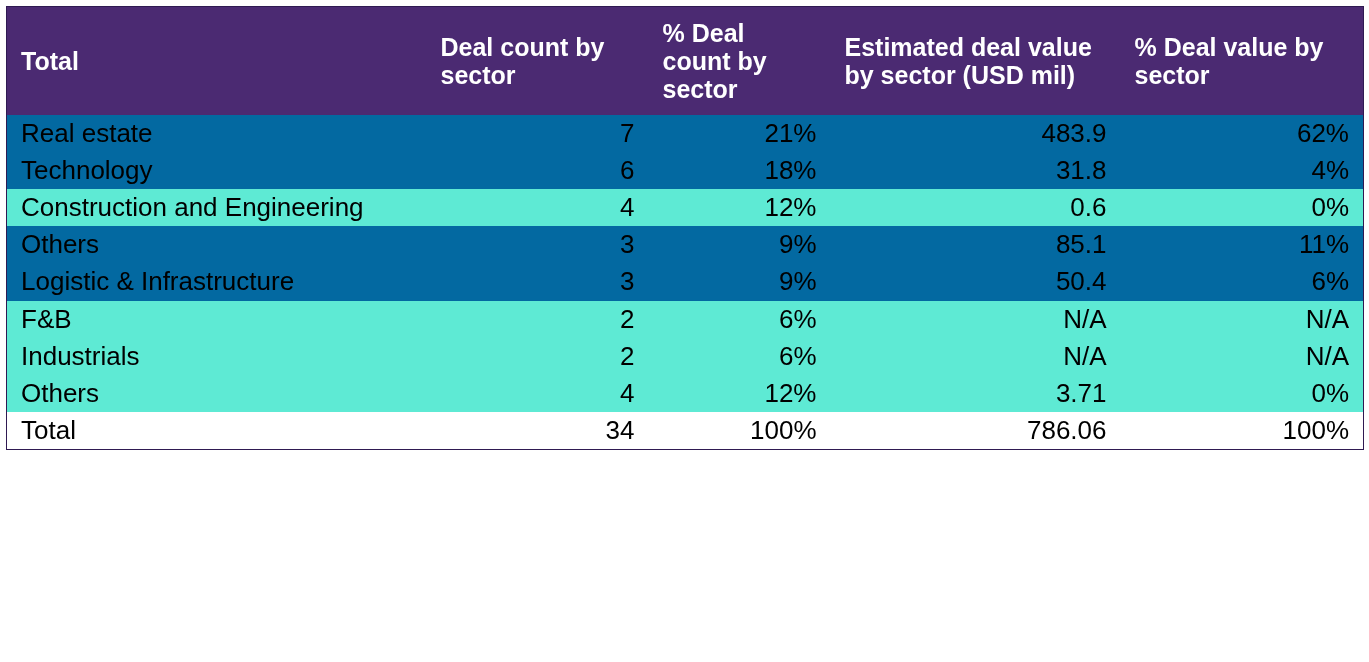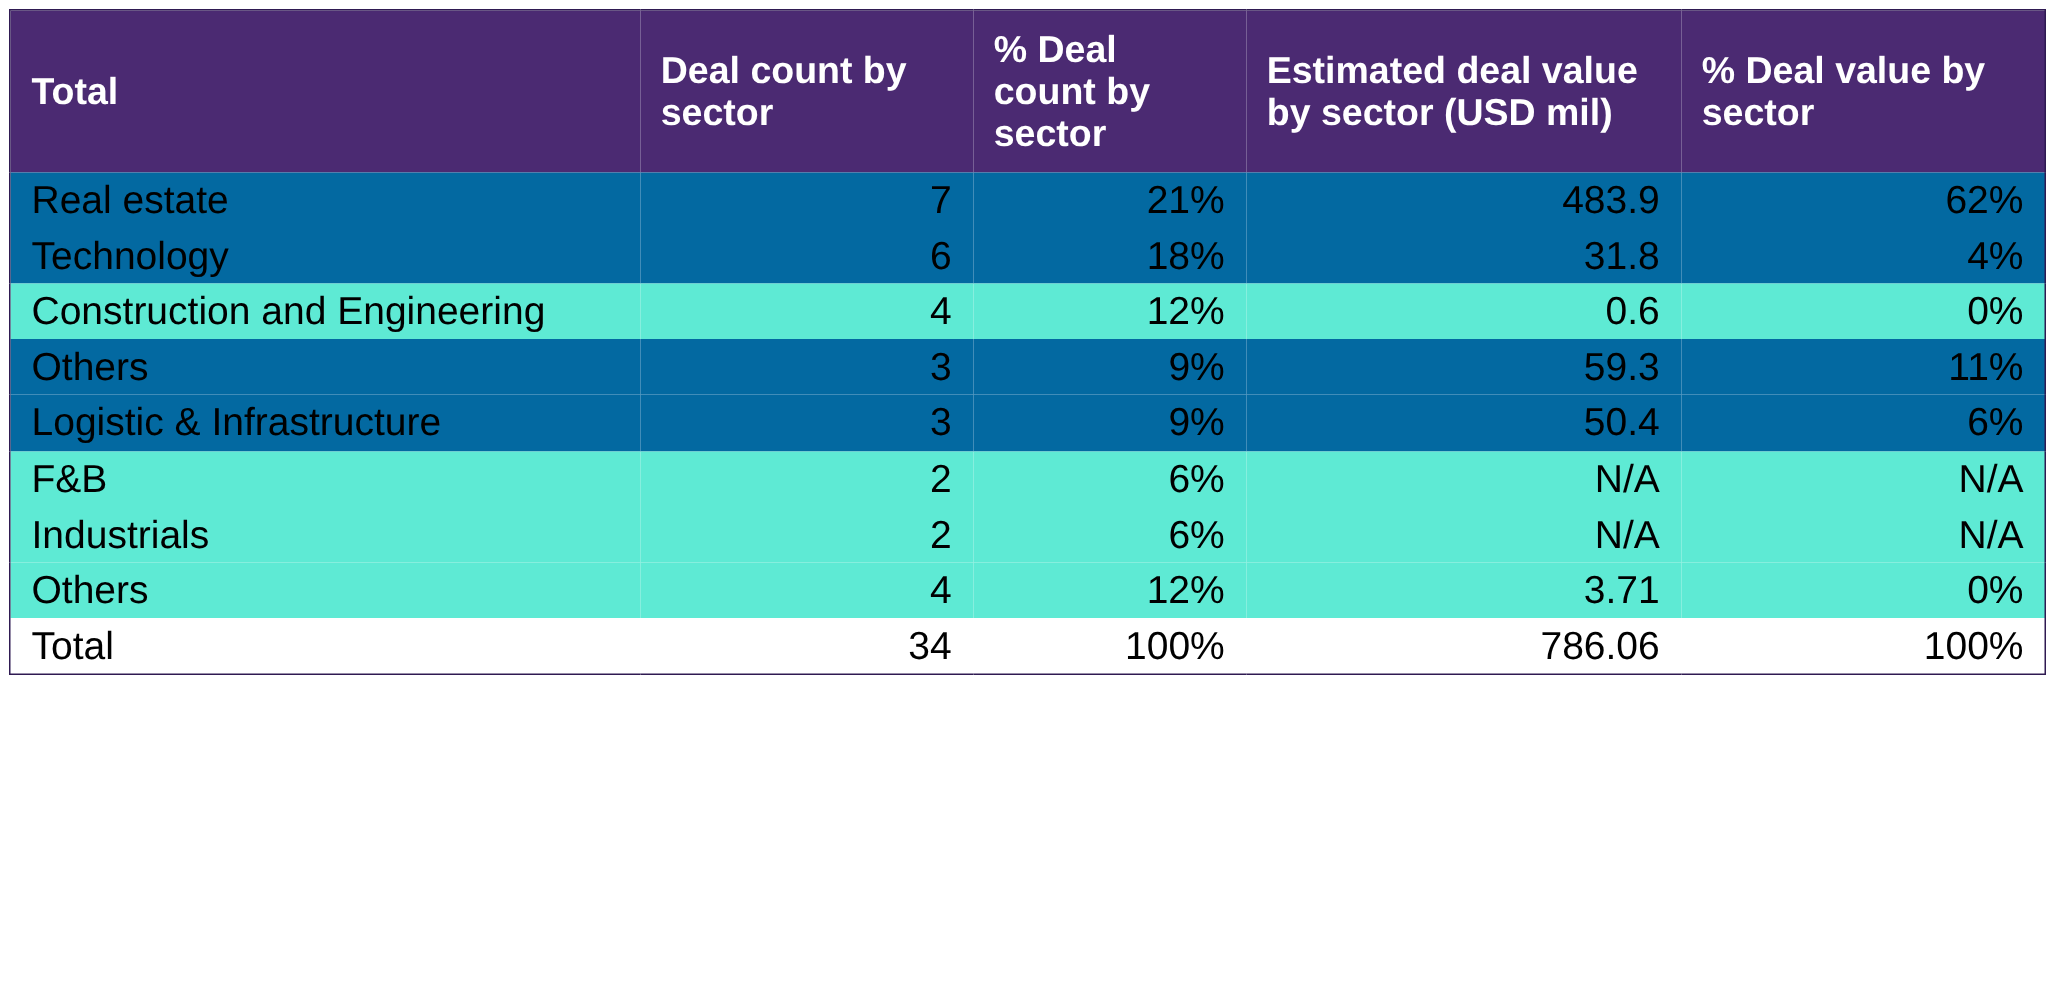--- a/index.html
+++ b/index.html
@@ -117,21 +117,21 @@
         <td class="sector-cell">Construction and Engineering</td>
         <td class="num">4</td>
         <td class="num">12%</td>
         <td class="num">0.6</td>
         <td class="num">0%</td>
       </tr>
       <tr class="shaded">
         <td class="sector-cell">Others</td>
         <td class="num">3</td>
         <td class="num">9%</td>
-        <td class="num">59.3</td>
+        <td class="num">85.1</td>
         <td class="num">11%</td>
       </tr>
       <tr class="shaded">
         <td class="sector-cell">Logistic &amp; Infrastructure</td>
         <td class="num">3</td>
         <td class="num">9%</td>
         <td class="num">50.4</td>
         <td class="num">6%</td>
       </tr>
       <tr class="plain">

